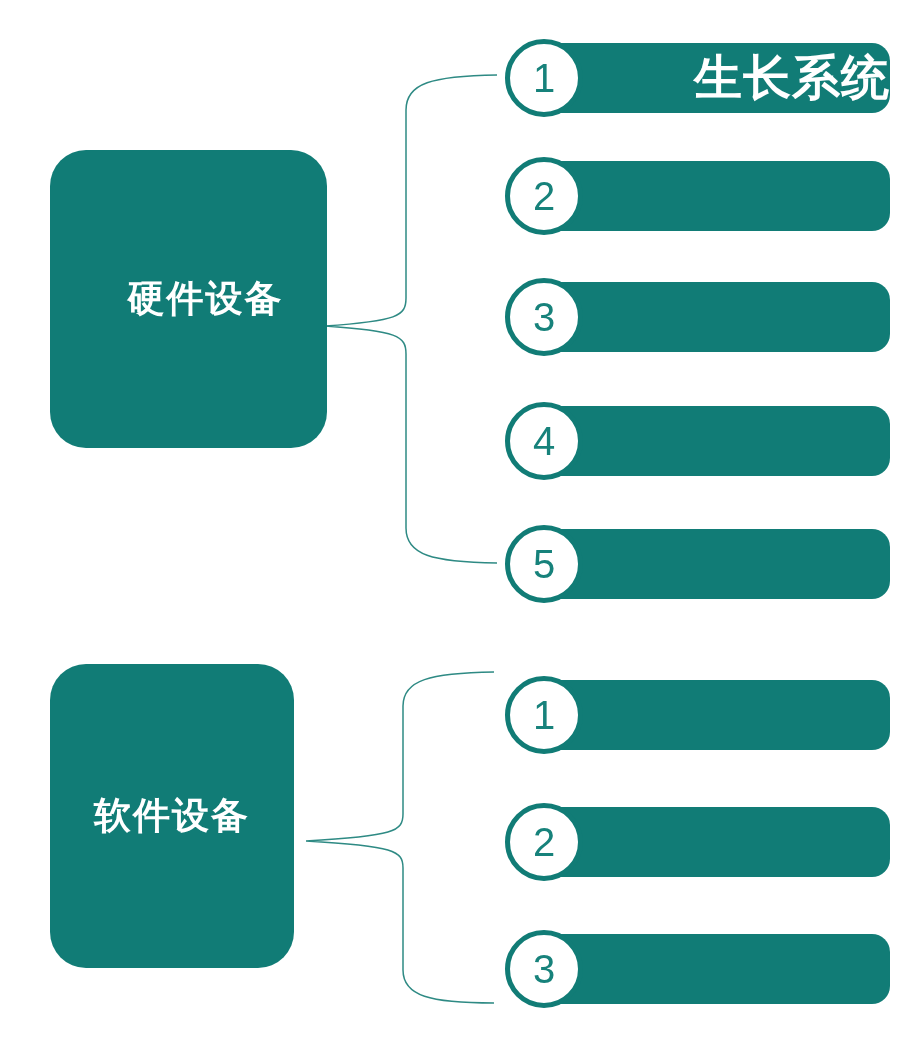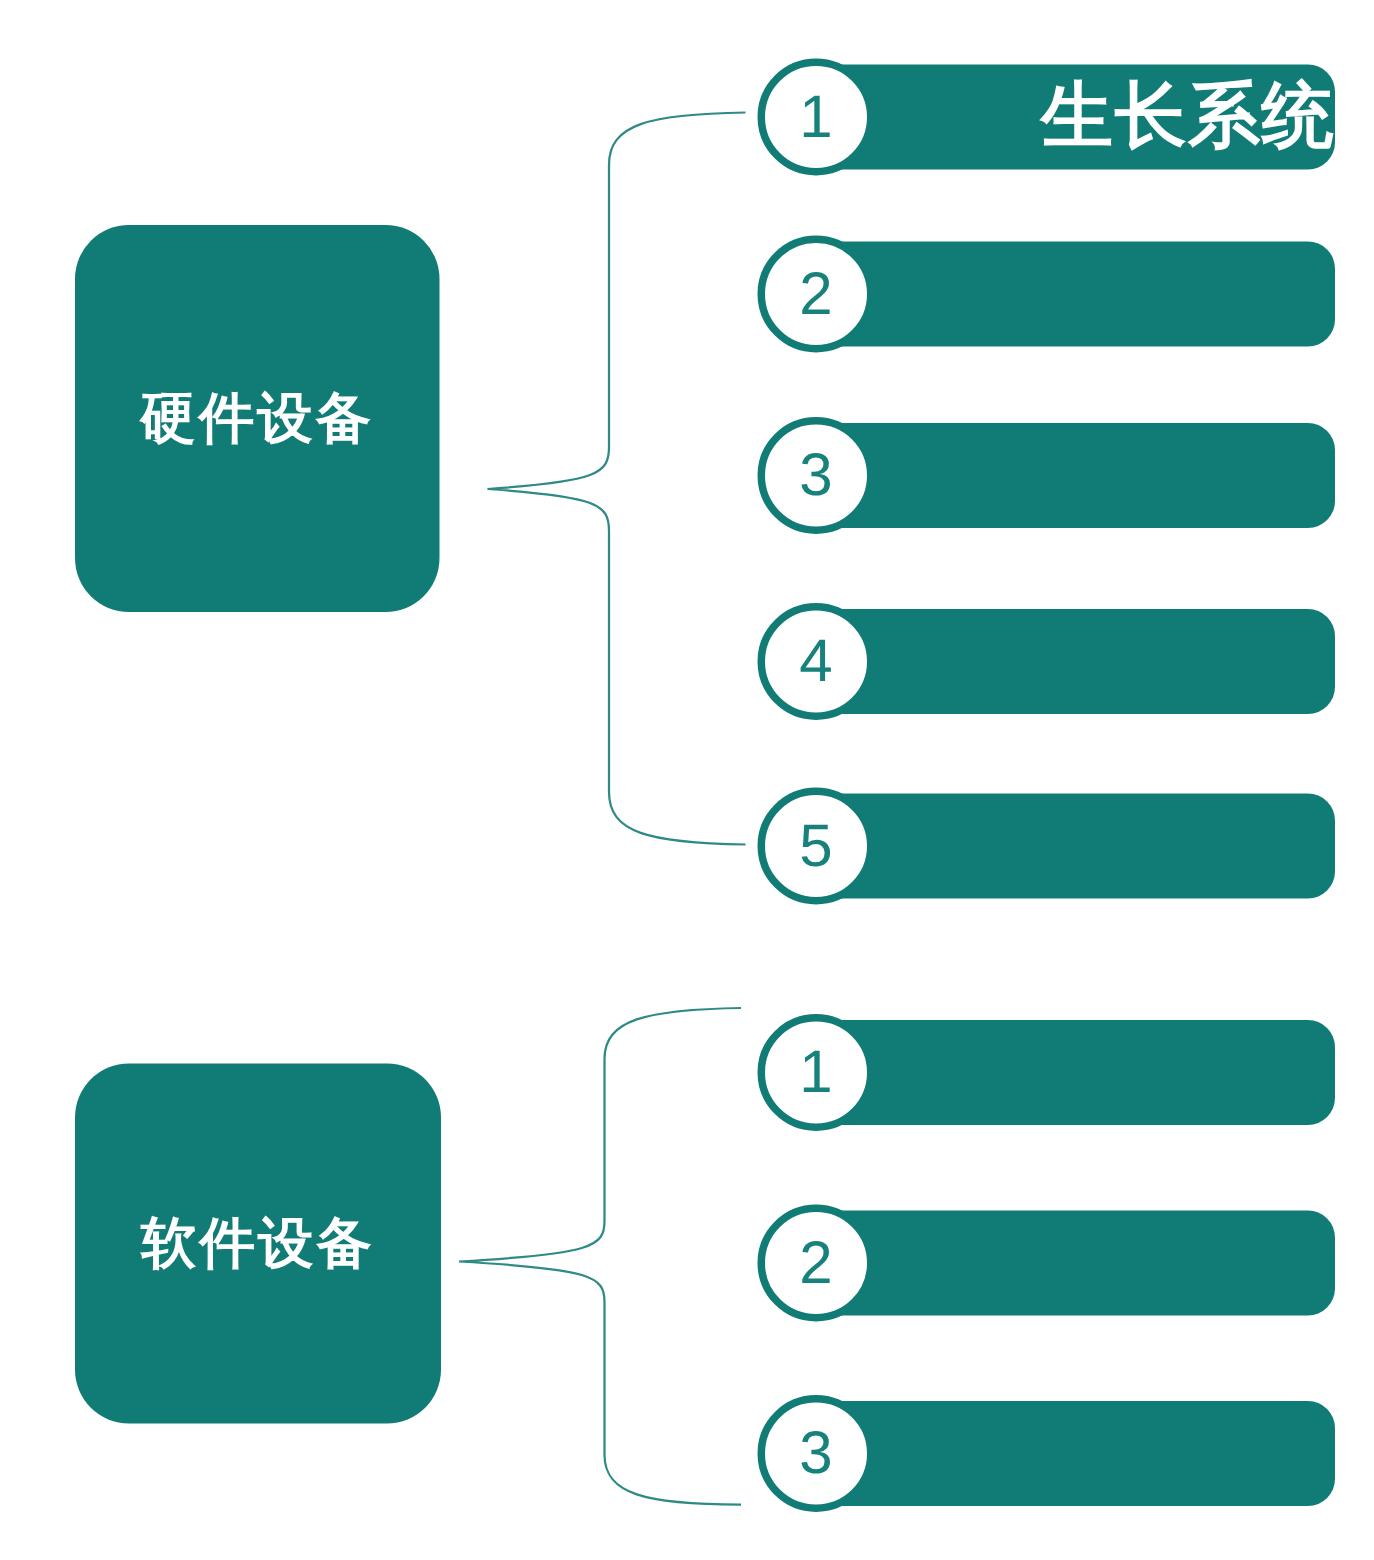--- a/index.html
+++ b/index.html
@@ -8,22 +8,22 @@
     font-family:"Liberation Sans","DejaVu Sans",sans-serif; overflow:hidden;
   }
   .group-box {
     position:absolute; left:50px; width:243px;
     background:var(--teal,#117c76); border-radius:36px;
     display:flex; align-items:center; justify-content:center;
   }
   .group-box .group-label {
     color:#ffffff; font-size:37px; font-weight:bold; letter-spacing:2px;
   }
-  #hw-box { top:150px; height:258px; }
-  #sw-box { top:709px; height:240px; width:244px; }
+  #hw-box { top:150px; height:298px;padding-left:34px; }
+  #sw-box { top:664px; height:304px; width:244px; }
 
   .brace-svg { position:absolute; left:0; top:0; pointer-events:none; }
   .brace { fill:none; stroke:var(--brace,#2e8a84); stroke-width:1.5px; }
 
   .item { position:absolute; left:505px; width:390px; height:78px; }
   .item .bar {
     position:absolute; left:14px; top:4px; width:371px; height:70px;
     background:var(--teal,#117c76); border-radius:18px;
   }
   .item .bar-label {

